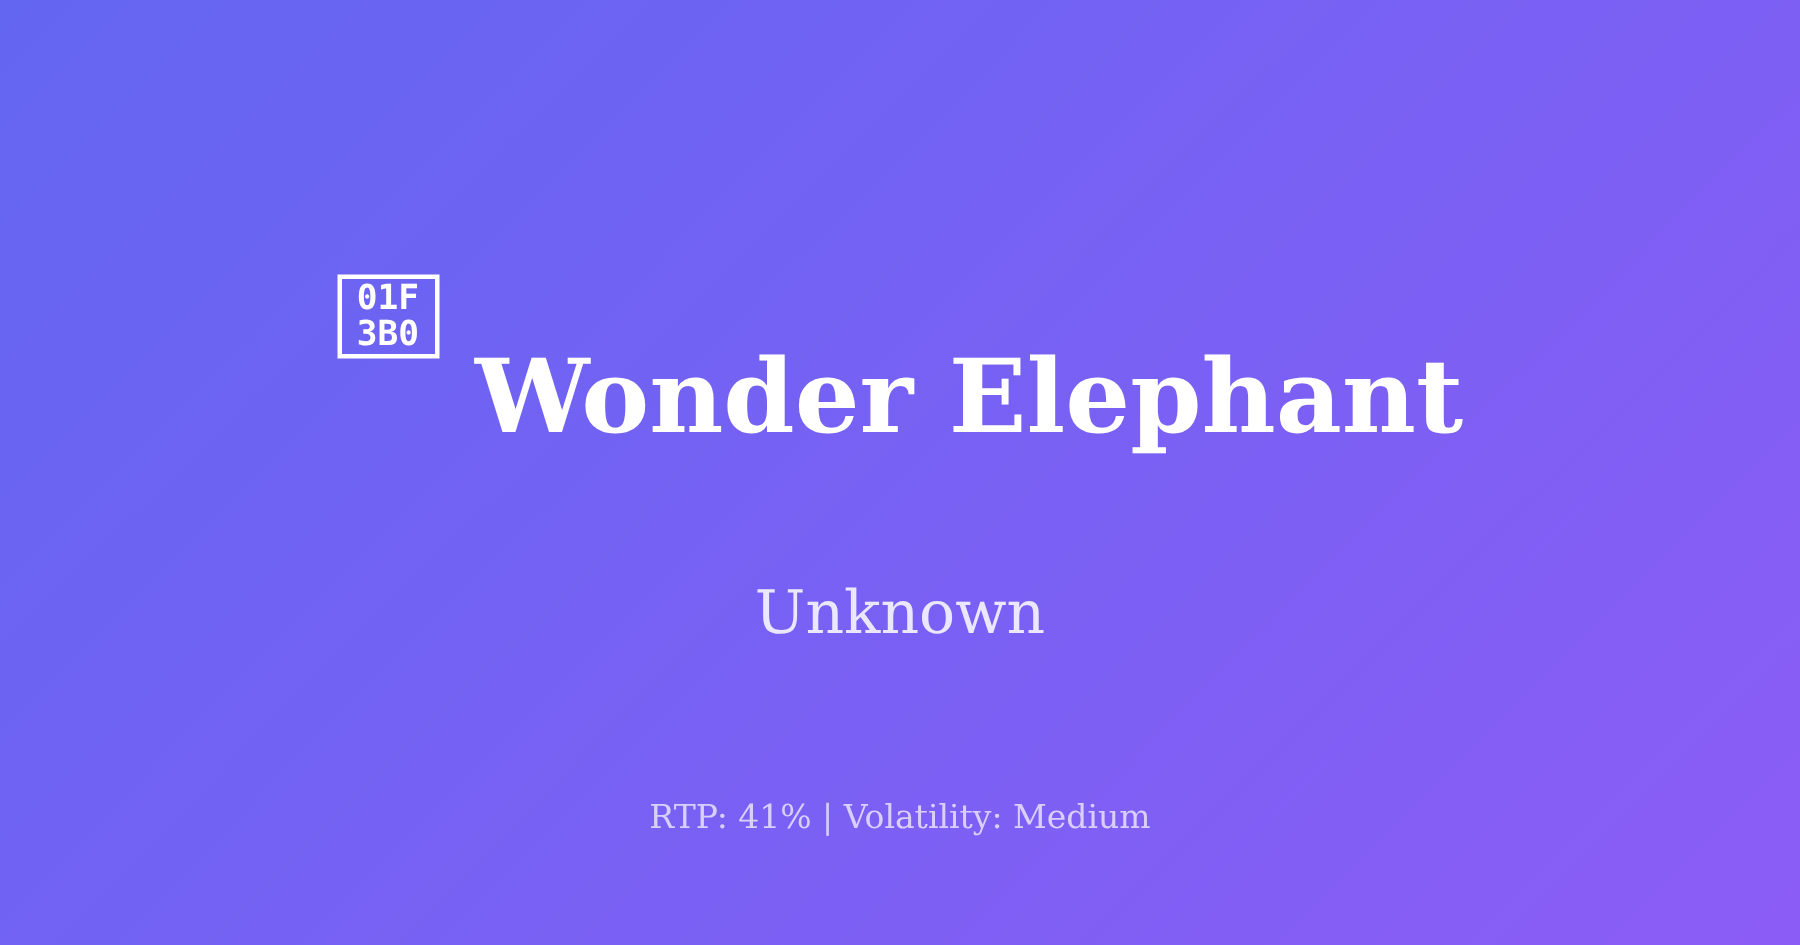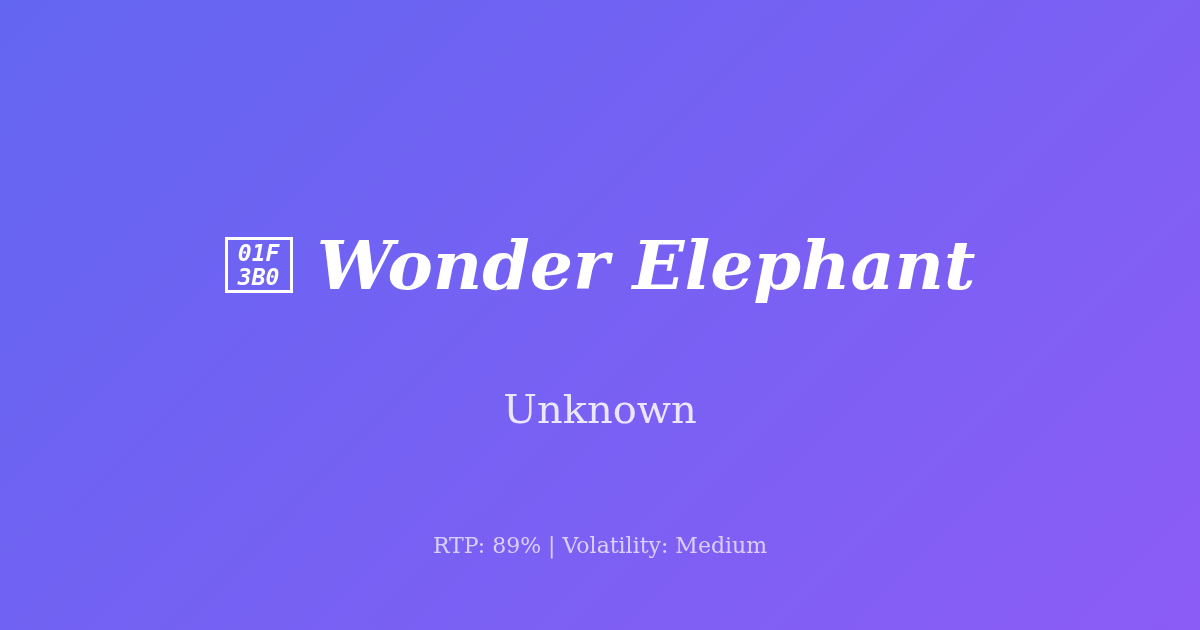--- a/index.html
+++ b/index.html
@@ -21,26 +21,24 @@
     background: linear-gradient(135deg, #6366f1 0%, #8b5cf6 100%);
     display: flex;
     flex-direction: column;
     align-items: center;
     justify-content: center;
   }
 
   
   #title-row {
     display: flex;
-    align-items: center;
     justify-content: center;
     gap: 24px;
     width: 100%;
     margin-top: -16px;
-    font-style: italic;
   }
 
   
   .tofu {
     display: inline-flex;
     flex-direction: column;
     align-items: center;
     justify-content: center;
     box-sizing: border-box;
     width: 68px;
@@ -104,15 +102,15 @@
     <span class="tofu">
       <span class="tofu-row">01F</span>
       <span class="tofu-row">3B0</span>
     </span>
 
     <h1 id="game-title">Wonder Elephant</h1>
   </div>
 
   <div id="provider">Unknown</div>
 
-  <div id="stats">RTP: 89% | Volatility: Medium</div>
+  <div id="stats">RTP: 41% | Volatility: Medium</div>
 
 </div>
 
 </body></html>

